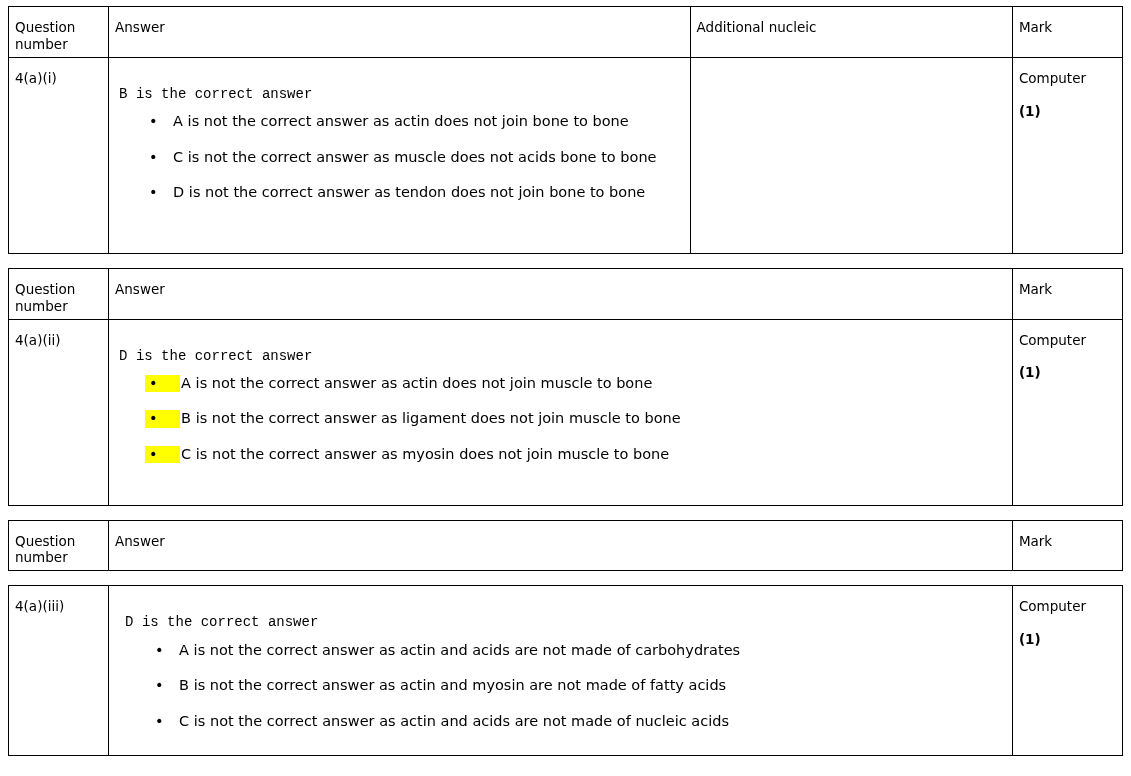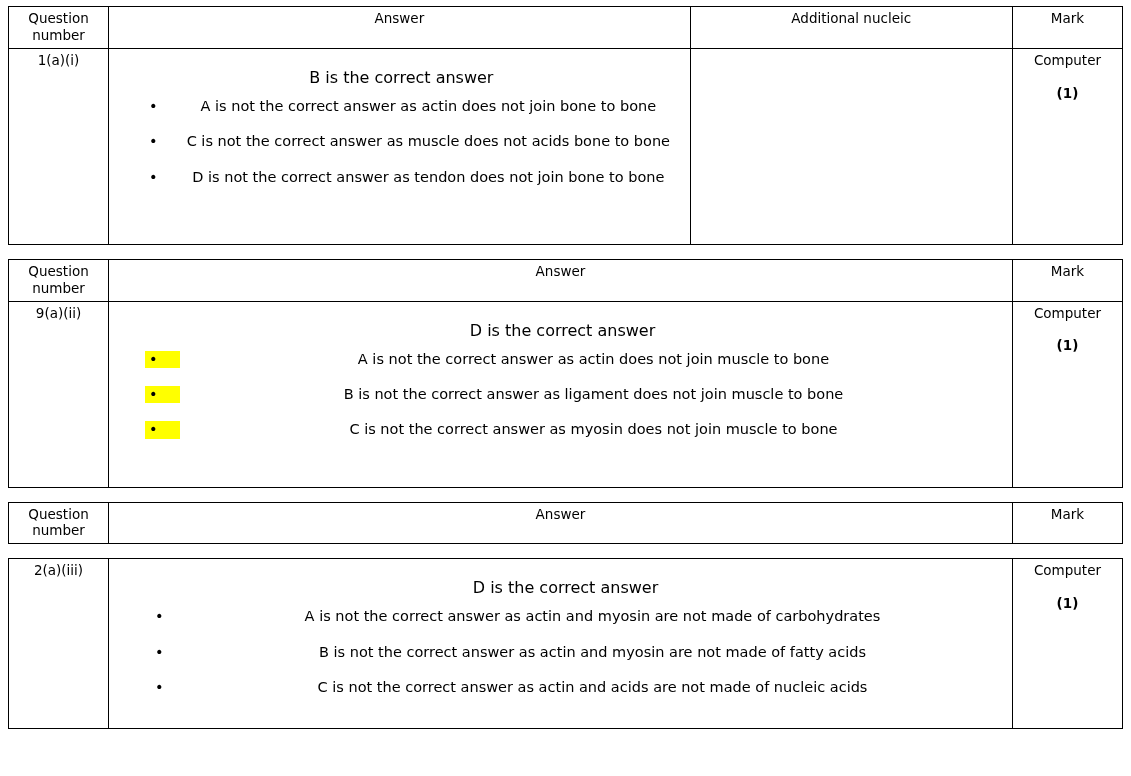--- a/index.html
+++ b/index.html
@@ -25,25 +25,25 @@
     border-collapse: collapse;
     table-layout: fixed;
     width: 1115px;
     margin-bottom: 14px;
     background: #ffffff;
   }
   table.mark-table td,
   table.mark-table th {
     border: 1px solid #000000;
     vertical-align: top;
-    padding: 3px 6px 4px 6px;
+    padding: 12px 6px 4px 6px;
     font-size: 13.5px;
     line-height: 1.25;
     font-weight: normal;
-    text-align: center;
+    text-align: left;
   }
   .hdr td {
     font-weight: bold;
     font-size: 13.5px;
     padding-top: 5px;
     padding-bottom: 5px;
   }
   .col-qn { width: 100px; }
   .col-ans { width: 581px; }
   .col-guid { width: 322px; }
@@ -64,21 +64,22 @@
     display: block;
     font-weight: bold;
     margin-top: 16px;
   }
 
   .ans-cell {
     padding-left: 10px;
   }
   .lead-line {
     margin: 16px 0 0 4px;
-    font-size: 16px;
+    font-size: 14px;
+    font-family: Liberation Mono, monospace;
   }
   ul.bullets {
     list-style: none;
     margin: 10px 0 0 0;
     padding: 0;
   }
   ul.bullets li {
     position: relative;
     padding-left: 58px;
     margin-bottom: 18px;
@@ -124,21 +125,21 @@
         <col class="col-mark">
     </colgroup>
     <tbody>
       <tr class="hdr">
         <td class="hdr-qn">Question number</td>
         <td>Answer</td>
         <td>Additional nucleic</td>
         <td>Mark</td>
       </tr>
       <tr>
-        <td class="qn-cell">1(a)(i)</td>
+        <td class="qn-cell">4(a)(i)</td>
         <td class="ans-cell">
           <div class="lead-line">B is the correct answer</div>
           <ul class="bullets">
             <li>
               <span class="bullet-dot">•</span>
               <span>A is not the correct answer as actin does not join bone to bone</span>
             </li>
             <li>
               <span class="bullet-dot">•</span>
               <span>C is not the correct answer as muscle does not acids bone to bone</span>
@@ -164,21 +165,21 @@
         <col class="col-ans-wide">
         <col class="col-mark">
     </colgroup>
     <tbody>
       <tr class="hdr">
         <td class="hdr-qn">Question number</td>
         <td>Answer</td>
         <td>Mark</td>
       </tr>
       <tr>
-        <td class="qn-cell">9(a)(ii)</td>
+        <td class="qn-cell">4(a)(ii)</td>
         <td class="ans-cell">
           <div class="lead-line">D is the correct answer</div>
           <ul class="bullets indented">
             <li>
               <span class="bullet-dot hl">•</span>
               <span>A is not the correct answer as actin does not join muscle to bone</span>
             </li>
             <li>
               <span class="bullet-dot hl">•</span>
               <span>B is not the correct answer as ligament does not join muscle to bone</span>
@@ -213,27 +214,27 @@
   </table>
 
   <table class="mark-table block3">
     <colgroup>
       <col class="col-qn">
         <col class="col-ans-wide">
         <col class="col-mark">
     </colgroup>
     <tbody>
       <tr>
-        <td class="qn-cell">2(a)(iii)</td>
+        <td class="qn-cell">4(a)(iii)</td>
         <td class="ans-cell">
           <div class="lead-line">D is the correct answer</div>
           <ul class="bullets">
             <li>
               <span class="bullet-dot">•</span>
-              <span>A is not the correct answer as actin and myosin are not made of carbohydrates</span>
+              <span>A is not the correct answer as actin and acids are not made of carbohydrates</span>
             </li>
             <li>
               <span class="bullet-dot">•</span>
               <span>B is not the correct answer as actin and myosin are not made of fatty acids</span>
             </li>
             <li>
               <span class="bullet-dot">•</span>
               <span>C is not the correct answer as actin and acids are not made of nucleic acids</span>
             </li>
           </ul>

